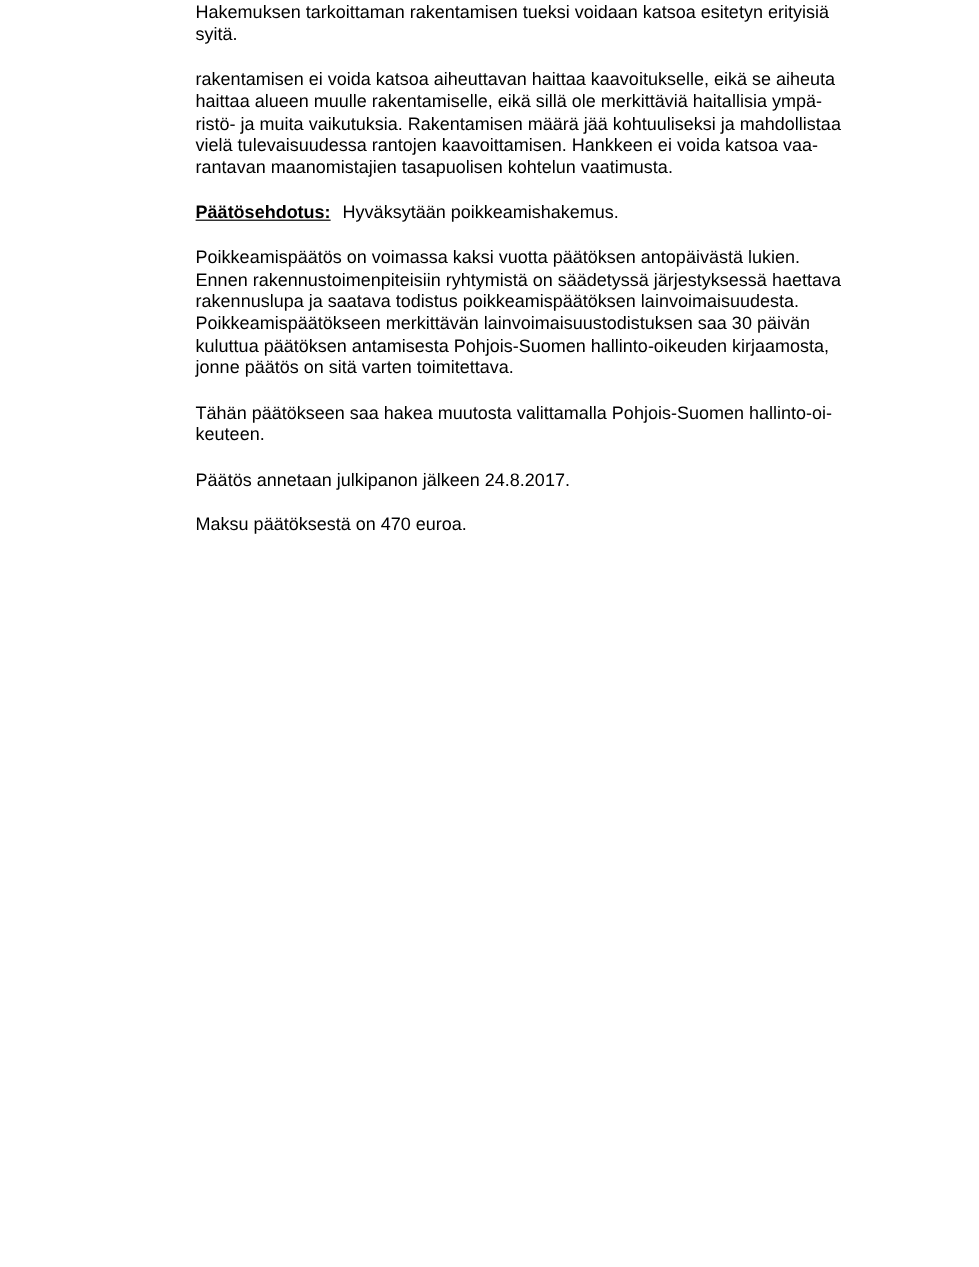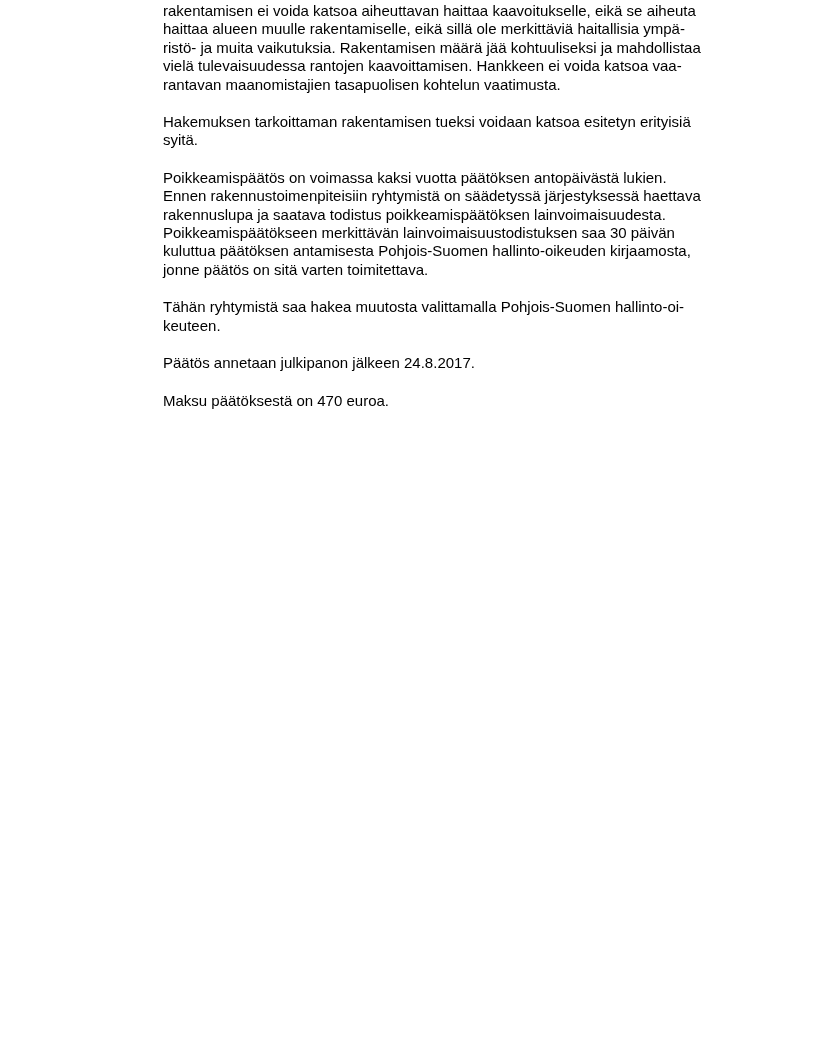--- a/index.html
+++ b/index.html
@@ -39,39 +39,40 @@
   }
   .contact-block {
     margin-top: 21px;
   }
 </style>
 </head>
 <body>
 
 <div class="doc">
 
+  <p>Hakemuksen tarkoittaman rakentamisen tueksi voidaan katsoa esitetyn erityisiä
+syitä.</p>
+
   <p>rakentamisen ei voida katsoa aiheuttavan haittaa kaavoitukselle, eikä se aiheuta
 haittaa alueen muulle rakentamiselle, eikä sillä ole merkittäviä haitallisia ympä-
 ristö- ja muita vaikutuksia. Rakentamisen määrä jää kohtuuliseksi ja mahdollistaa
 vielä tulevaisuudessa rantojen kaavoittamisen. Hankkeen ei voida katsoa vaa-
 rantavan maanomistajien tasapuolisen kohtelun vaatimusta.</p>
 
-  <p>Hakemuksen tarkoittaman rakentamisen tueksi voidaan katsoa esitetyn erityisiä
-syitä.</p>
 
-
+  <p class="label-para"><span class="para-label">Päätösehdotus:</span><span class="para-text-after-label">Hyväksytään poikkeamishakemus.</span></p>
 
   <p>Poikkeamispäätös on voimassa kaksi vuotta päätöksen antopäivästä lukien.
 Ennen rakennustoimenpiteisiin ryhtymistä on säädetyssä järjestyksessä haettava
 rakennuslupa ja saatava todistus poikkeamispäätöksen lainvoimaisuudesta.
 Poikkeamispäätökseen merkittävän lainvoimaisuustodistuksen saa 30 päivän
 kuluttua päätöksen antamisesta Pohjois-Suomen hallinto-oikeuden kirjaamosta,
 jonne päätös on sitä varten toimitettava.</p>
 
-  <p>Tähän ryhtymistä saa hakea muutosta valittamalla Pohjois-Suomen hallinto-oi-
+  <p>Tähän päätökseen saa hakea muutosta valittamalla Pohjois-Suomen hallinto-oi-
 keuteen.</p>
 
   <p>Päätös annetaan julkipanon jälkeen 24.8.2017.</p>
 
   <p>Maksu päätöksestä on 470 euroa.</p>
 
 
 
 </div>
 

